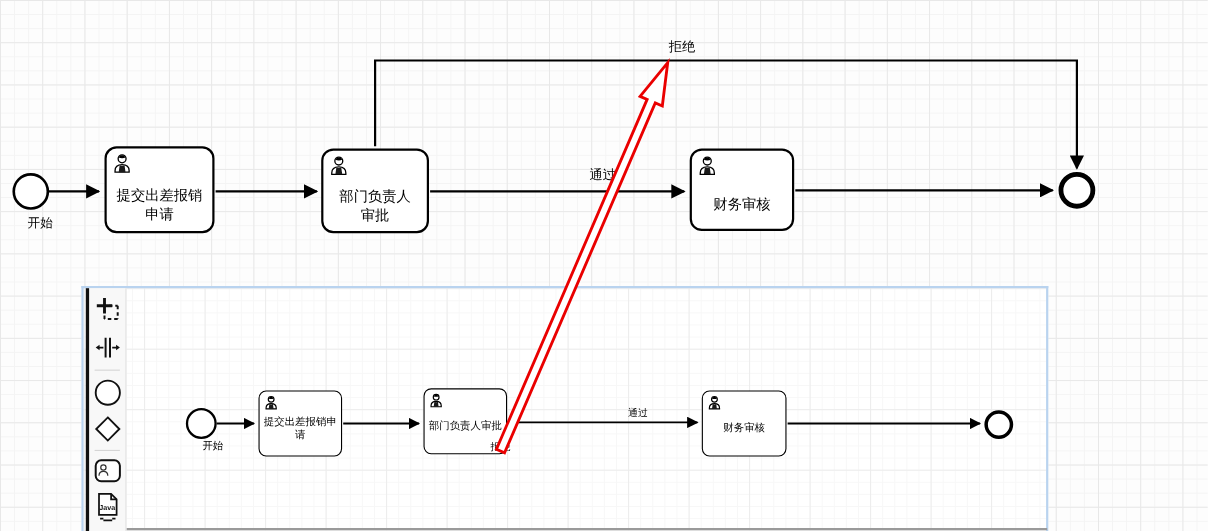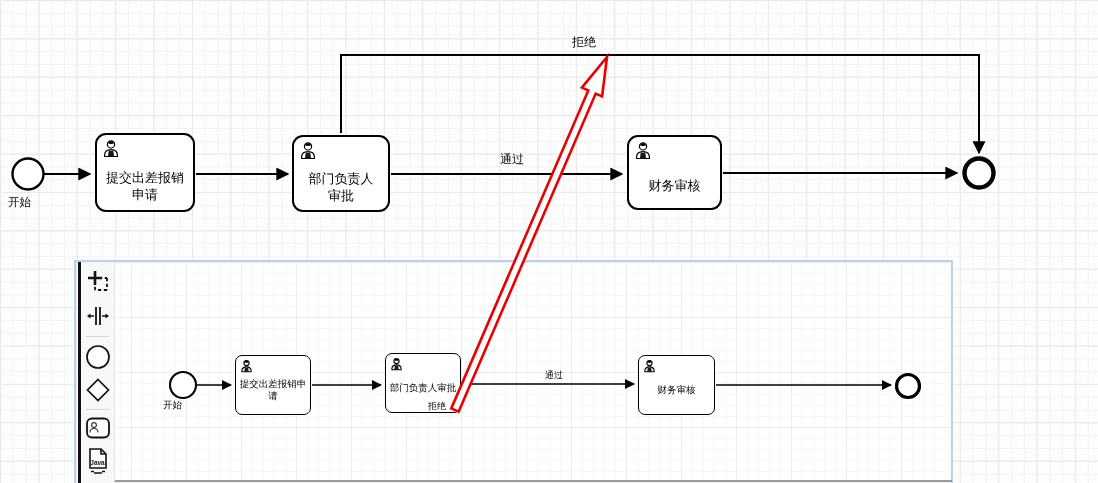--- a/index.html
+++ b/index.html
@@ -46,21 +46,21 @@
     border:2.5px solid #000;border-radius:11px;
     display:flex;align-items:center;justify-content:center;text-align:center;
     color:#000;
   }
   .task .ppl{position:absolute;left:5px;top:4px;}
   .task-top{font-size:13px;line-height:1.3;padding:20px 5px 6px;}
   .task-low{border-width:1.6px;border-radius:7px;}
   .task-low .txt{font-size:9.5px;line-height:1.3;padding:12px 3px 2px;}
   .task-top .txt{font-size:13px;line-height:1.3;padding:16px 4px 2px;}
 
-  .lbl{position:absolute;color:#000;text-align:left;}
+  .lbl{position:absolute;color:#000;text-align:right;}
   .lbl-top{font-size:12px;}
   .lbl-low{font-size:9px;}
 
   svg.overlay{position:absolute;inset:0;pointer-events:none;}
   .stroke{fill:none;stroke:#000;}
 </style>
 </head>
 <body>
 
 <div class="canvas"></div>

